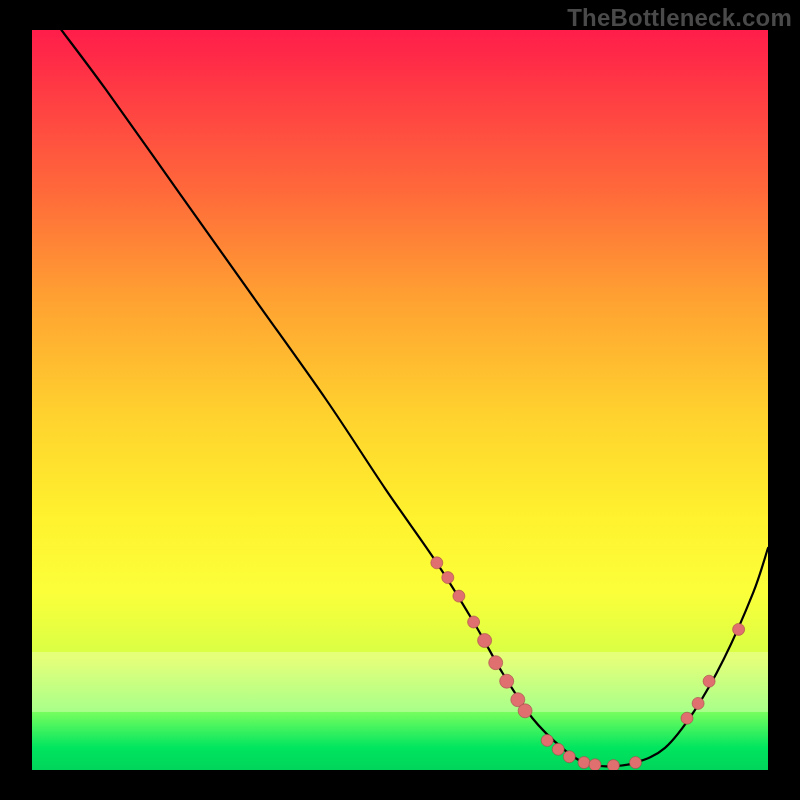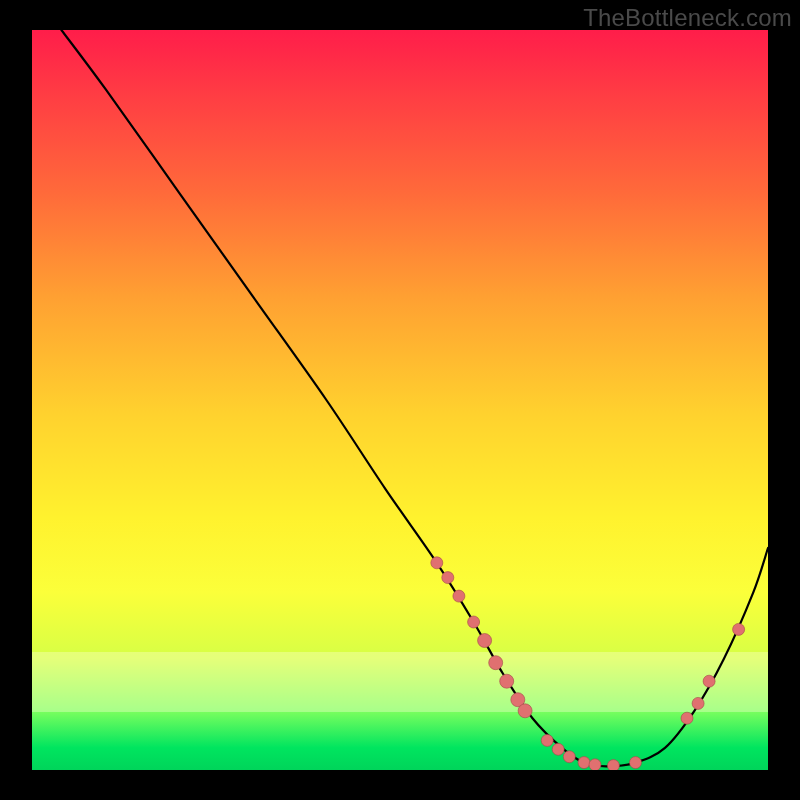--- a/index.html
+++ b/index.html
@@ -16,21 +16,21 @@
     width: 800px;
     height: 800px;
     background: #000;
   }
   .watermark {
     position: absolute;
     top: 4px;
     right: 8px;
     color: #4a4a4a;
     font-size: 24px;
-    font-weight: 400;
+    font-weight: 700;
     letter-spacing: 0.2px;
     z-index: 20;
     margin-left: 24px;
   }
   .plot-area {
     position: absolute;
     left: 32px;
     top: 30px;
     width: 736px;
     height: 740px;

